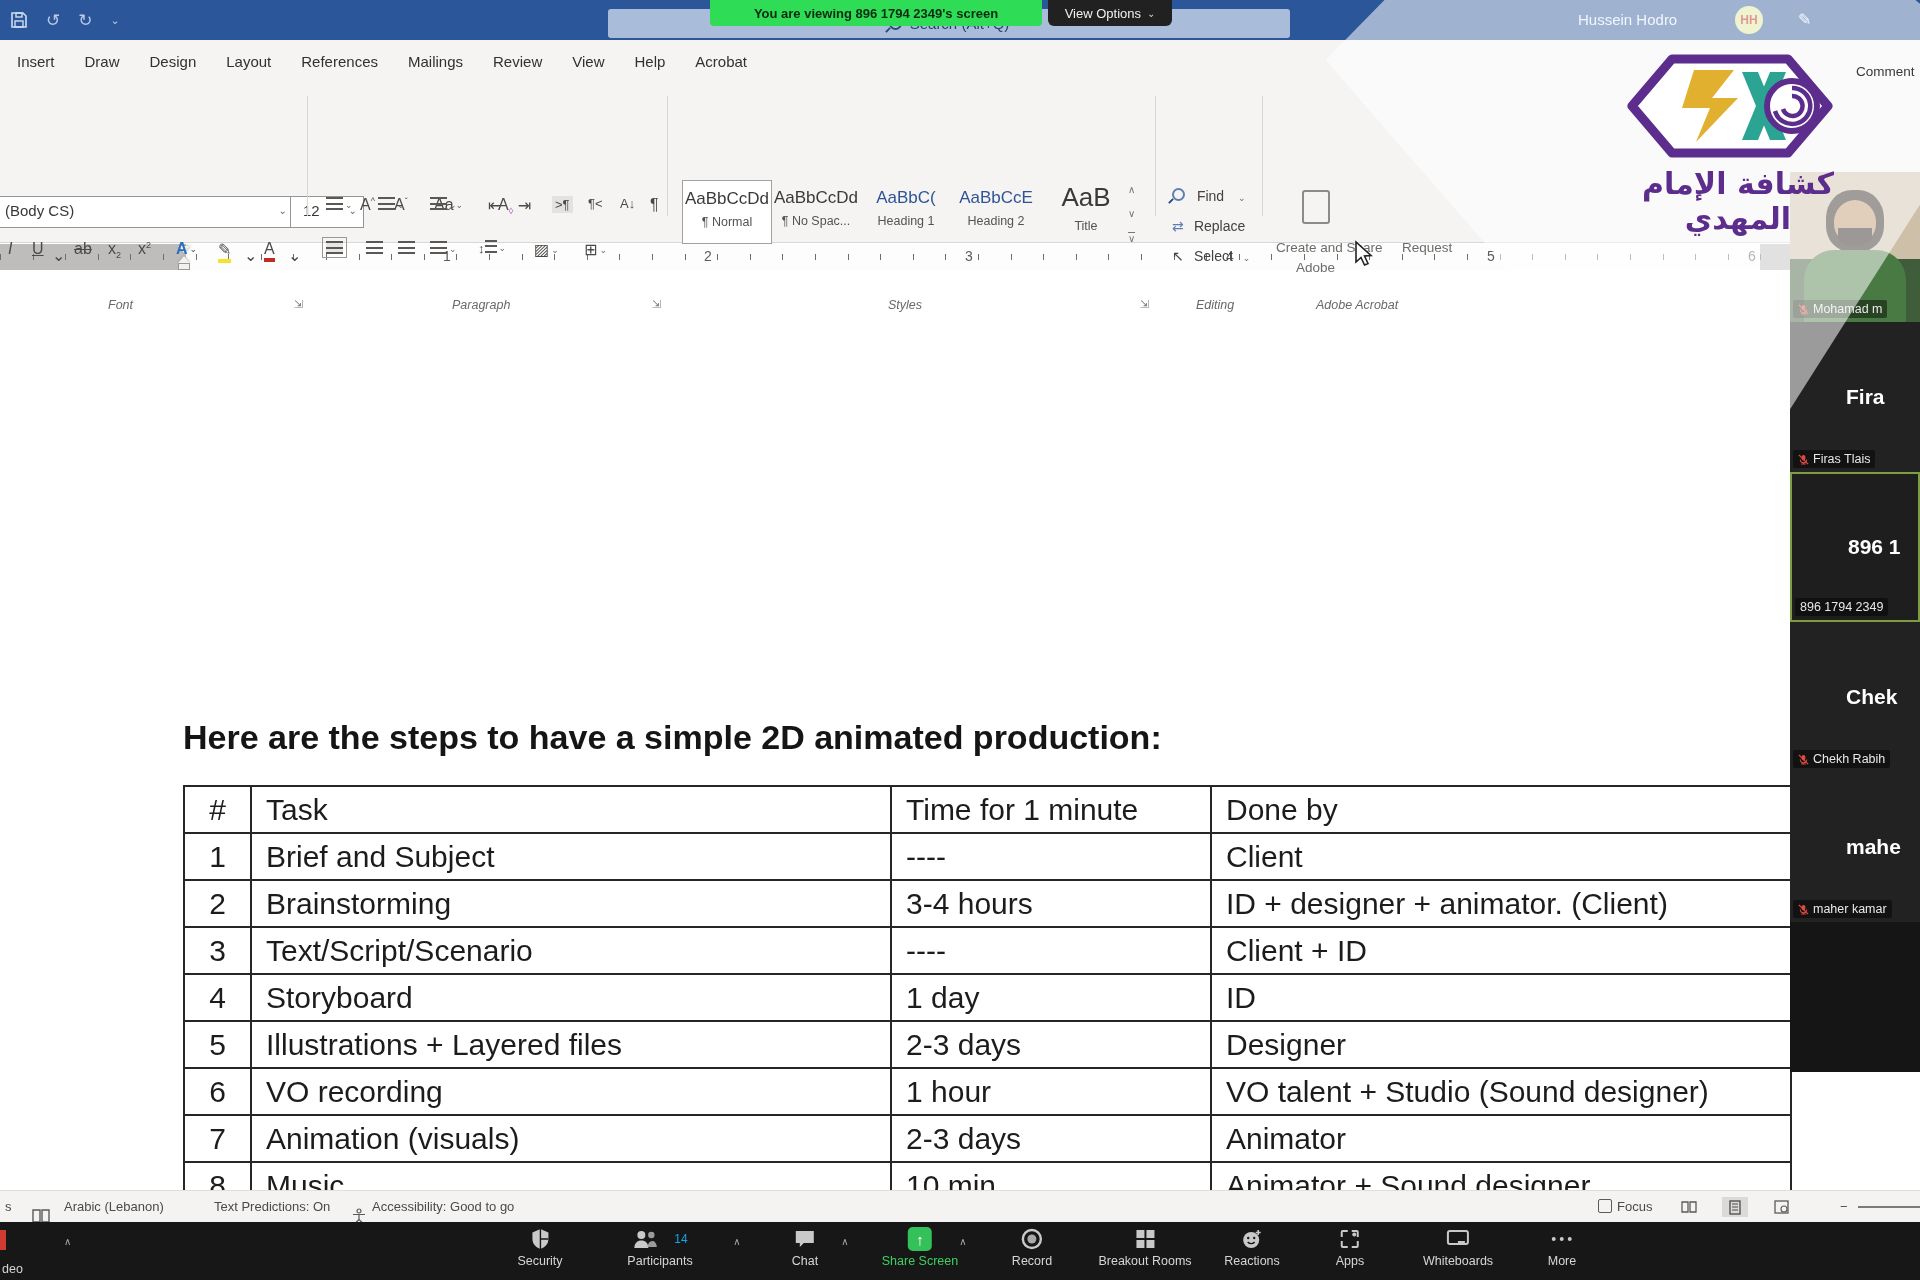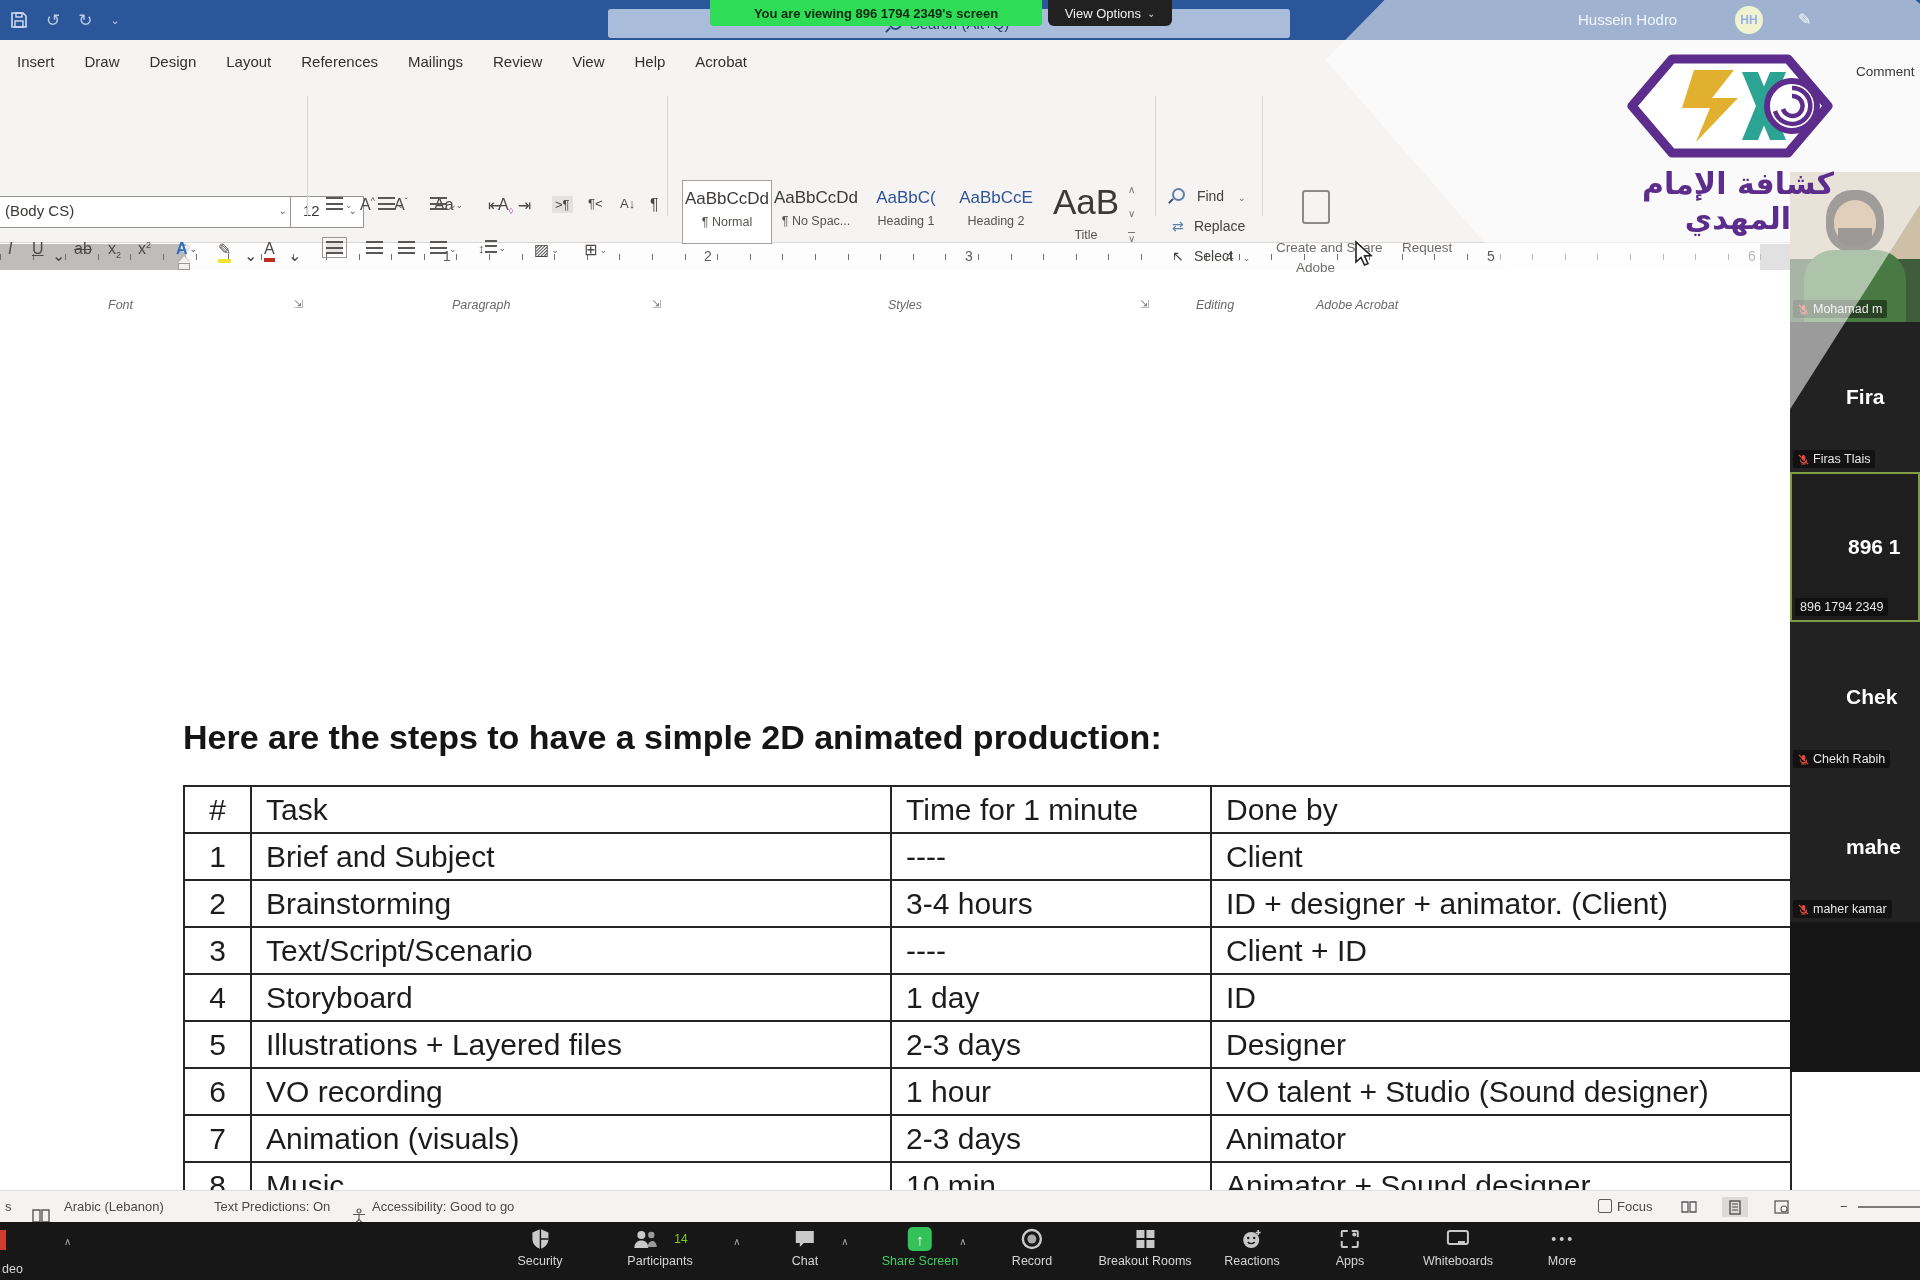--- a/index.html
+++ b/index.html
@@ -17,21 +17,21 @@
     display:flex;align-items:center;justify-content:center;gap:8px;color:#243f6b;font-size:15px;z-index:11;}
   .mag{display:inline-block;width:9px;height:9px;border:2px solid #2c4a77;border-radius:50%;position:relative;}
   .mag::after{content:"";position:absolute;width:2px;height:6px;background:#2c4a77;left:-4px;top:8px;transform:rotate(45deg);}
   .green-banner{position:absolute;left:710px;top:0;width:332px;height:26px;background:#2edc55;border-radius:0 0 4px 4px;
     display:flex;align-items:center;justify-content:center;font-size:13px;font-weight:700;color:#0d2b13;z-index:14;white-space:nowrap;}
   .view-options{position:absolute;left:1048px;top:0;width:124px;height:26px;background:#212121;border-radius:0 0 6px 6px;
     display:flex;align-items:center;justify-content:center;gap:6px;font-size:13px;color:#f0f0f0;z-index:14;}
   .view-options .c{font-size:10px;color:#cfcfcf;}
   .tb-user{position:absolute;left:1578px;top:0;height:40px;line-height:40px;font-size:15px;color:#e2eafa;white-space:nowrap;}
   .tb-avatar{position:absolute;left:1735px;top:6px;width:28px;height:28px;border-radius:50%;background:#dce494;
-    color:#1d4ed8;font-size:12px;font-weight:700;display:flex;align-items:center;justify-content:center;}
+    color:#b91c1c;font-size:12px;font-weight:700;display:flex;align-items:center;justify-content:center;}
   .tb-ico{position:absolute;top:0;height:40px;line-height:40px;color:#eef2fb;font-size:16px;}
 
   
   .tabsrow{position:absolute;left:0;top:40px;width:1920px;height:44px;background:#f6f4f3;display:flex;align-items:center;padding-left:2px;z-index:5;}
   .tab{padding:0 15px;font-size:15px;color:#33312e;height:44px;line-height:44px;white-space:nowrap;}
 
   
   .ribbon{position:absolute;left:0;top:84px;width:1920px;height:158px;background:#f6f4f3;border-bottom:1px solid #d9d7d5;z-index:5;color:#444;}
   .vsep{position:absolute;top:12px;height:120px;width:1px;background:#d8d6d3;}
   .grp-label{position:absolute;top:214px;font-size:12.5px;color:#6a6967;font-style:italic;}
@@ -43,21 +43,21 @@
     font-size:15px;line-height:28px;padding-left:10px;color:#3a3836;}
   .fontbox .c, .sizebox .c{position:absolute;right:6px;top:0;font-size:10px;color:#6a6967;}
   .sizebox{position:absolute;left:290px;top:112px;width:60px;height:30px;background:#fff;border:1px solid #979593;
     font-size:15px;line-height:28px;padding-left:12px;color:#3a3836;}
   .lines{display:inline-block;width:17px;height:13px;background:repeating-linear-gradient(to bottom,#5a5856 0 2px,transparent 2px 5.5px);}
   .lines.sel-box{outline:1px solid #9a9896;outline-offset:3px;background-color:#e8e6e4;}
   .styles-card{position:absolute;top:96px;width:88px;height:62px;text-align:center;color:#3c3a38;}
   .styles-card.selected{background:#fff;border:1px solid #a3a19f;}
   .styles-card .preview{display:block;font-size:17px;margin-top:8px;white-space:nowrap;overflow:hidden;}
   .styles-card .preview.h{color:#2f5496;}
-  .styles-card .preview.t{font-size:35px;margin-top:2px;}
+  .styles-card .preview.t{font-size:26px;margin-top:2px;}
   .styles-card .sname{display:block;font-size:12.5px;color:#55534f;margin-top:6px;white-space:nowrap;overflow:hidden;}
   .edit-item{position:absolute;left:1172px;font-size:14px;color:#44423f;white-space:nowrap;}
   .edit-item .ic{display:inline-block;width:18px;color:#5d7fae;}
   .acro-txt{position:absolute;font-size:13.5px;color:#6d6c6a;white-space:nowrap;}
   .comment-lbl{position:absolute;left:1856px;top:64px;font-size:13.5px;color:#3a3938;z-index:32;}
 
   
   .ruler{position:absolute;left:0;top:244px;width:1920px;height:26px;background:#bfbdbc;z-index:4;}
   .ruler-white{position:absolute;left:186px;top:0;width:1574px;height:26px;background:#fdfdfd;}
   .ruler-ticks{position:absolute;left:0;top:10px;width:1790px;height:6px;
@@ -86,21 +86,21 @@
   .view-sq.sel{background:#dcdad8;}
   .zoom-line{position:absolute;left:1858px;top:15px;width:62px;height:2px;background:#7a7a7a;}
 
   
   .meetbar{position:absolute;left:0;top:1222px;width:1920px;height:58px;background:#171717;z-index:6;}
   .mbtn{position:absolute;top:4px;display:flex;flex-direction:column;align-items:center;transform:translateX(-50%);color:#d6d6d6;}
   .mbtn .ic{height:26px;display:flex;align-items:center;justify-content:center;}
   .mbtn .lbl{font-size:12.5px;margin-top:2px;white-space:nowrap;}
   .mbtn.accent .lbl{color:#3ecf63;}
   .mcaret{position:absolute;top:14px;font-size:10px;color:#a8a8a8;transform:translateX(-50%);}
-  .badge{font-size:12px;color:#84cc16;margin-left:16px;vertical-align:6px;}
+  .badge{font-size:12px;color:#0ea5e9;margin-left:16px;vertical-align:6px;}
   .share-ic{width:24px;height:24px;background:#35c15a;border-radius:5px;color:#fff;font-size:15px;font-weight:700;
     display:flex;align-items:center;justify-content:center;}
   .dots3{display:flex;gap:4px;}
   .dots3 span{width:4px;height:4px;border-radius:50%;background:#c9c9c9;}
   .vid-sliver{position:absolute;left:0;top:1230px;width:6px;height:20px;background:#cf3b30;z-index:7;}
   .vid-label{position:absolute;left:2px;top:1262px;font-size:12.5px;color:#d6d6d6;z-index:7;}
   .vid-caret{position:absolute;left:64px;top:1236px;font-size:10px;color:#a8a8a8;z-index:7;}
 
   
   .sidebar{position:absolute;left:1790px;top:172px;width:130px;height:900px;background:#151515;z-index:20;display:flex;flex-direction:column;}

